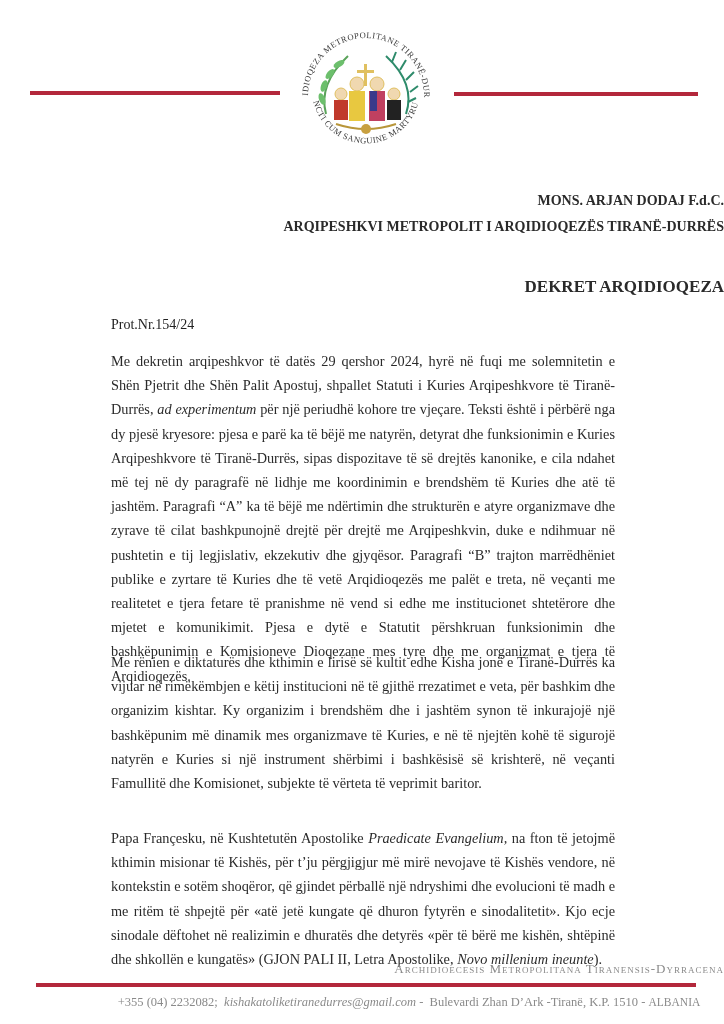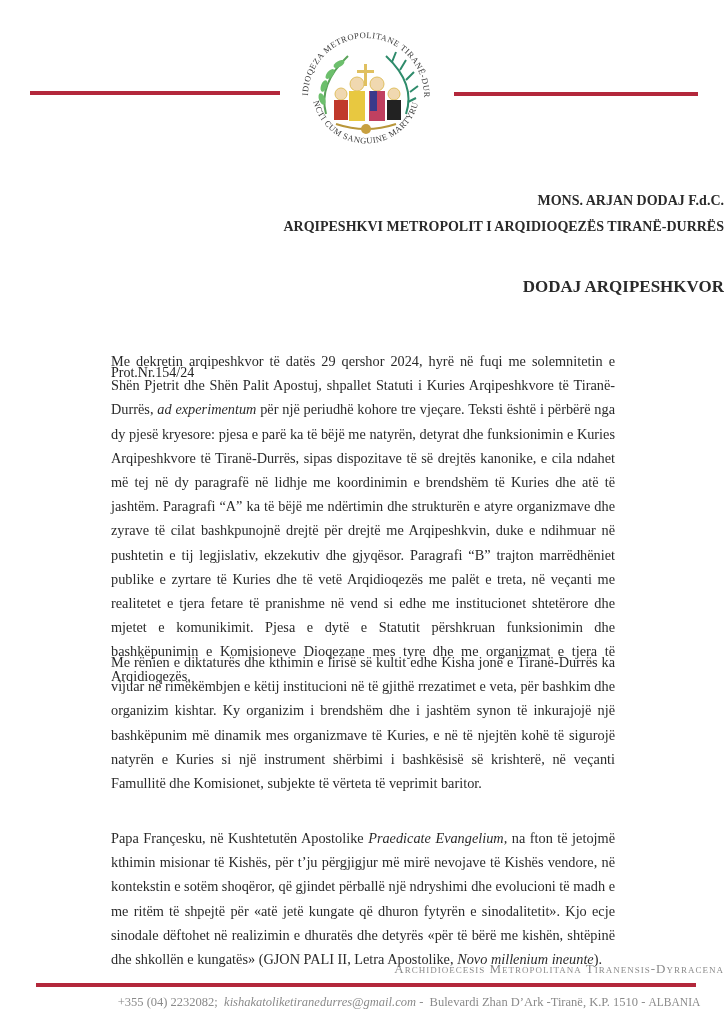--- a/index.html
+++ b/index.html
@@ -18,21 +18,21 @@
     }
 
     .hdr {
       position: absolute; left: 0; width: 724px; text-align: right;
       font-weight: bold; color: #2a2a2a;
     }
     #hdr-name { top: 193px; font-size: 14px; }
     #hdr-title { top: 219px; font-size: 14px; }
     #doc-title { top: 277px; font-size: 17px; }
 
-    #prot { position: absolute; left: 111px; top: 317px; font-size: 14px; margin-top: 48px; }
+    #prot { position: absolute; left: 111px; top: 317px; font-size: 14px; }
 
     .para {
       position: absolute; left: 111px; width: 504px; font-size: 14.3px;
       line-height: 24.2px; text-align: justify; color: #2a2a2a;
     }
     #p1 { top: 349px; }
     #p2 { top: 650px; }
     #p3 { top: 826px; }
     .para em { font-style: italic; }
 
@@ -92,21 +92,21 @@
     <rect x="101" y="96" width="14" height="20" fill="#222"></rect>
   </g>
   <g>
     <path d="M 50 120 Q 80 130 110 120" stroke="#b8963a" stroke-width="2" fill="none"></path>
     <circle cx="80" cy="125" r="5" fill="#c8a040"></circle>
   </g>
 </svg>
 
 <div class="hdr" id="hdr-name">MONS. ARJAN DODAJ F.d.C.</div>
 <div class="hdr" id="hdr-title">ARQIPESHKVI METROPOLIT I ARQIDIOQEZËS TIRANË-DURRËS</div>
-<div class="hdr" id="doc-title">DODAJ ARQIPESHKVOR</div>
+<div class="hdr" id="doc-title">DEKRET ARQIDIOQEZA</div>
 
 <div id="prot">Prot.Nr.154/24</div>
 
 <div class="para" id="p1"><span>Me dekretin arqipeshkvor të datës 29 qershor 2024, hyrë në fuqi me solemnitetin e Shën Pjetrit dhe Shën Palit Apostuj, shpallet Statuti i Kuries Arqipeshkvore të Tiranë-Durrës, </span><em>ad experimentum</em><span> për një periudhë kohore tre vjeçare. Teksti është i përbërë nga dy pjesë kryesore: pjesa e parë ka të bëjë me natyrën, detyrat dhe funksionimin e Kuries Arqipeshkvore të Tiranë-Durrës, sipas dispozitave të së drejtës kanonike, e cila ndahet më tej në dy paragrafë në lidhje me koordinimin e brendshëm të Kuries dhe atë të jashtëm. Paragrafi “A” ka të bëjë me ndërtimin dhe strukturën e atyre organizmave dhe zyrave të cilat bashkpunojnë drejtë për drejtë me Arqipeshkvin, duke e ndihmuar në pushtetin e tij legjislativ, ekzekutiv dhe gjyqësor. Paragrafi “B” trajton marrëdhëniet publike e zyrtare të Kuries dhe të vetë Arqidioqezës me palët e treta, në veçanti me realitetet e tjera fetare të pranishme në vend si edhe me institucionet shtetërore dhe mjetet e komunikimit. Pjesa e dytë e Statutit përshkruan funksionimin dhe bashkëpunimin e Komisioneve Dioqezane mes tyre dhe me organizmat e tjera të Arqidioqezës.</span></div>
 
 <div class="para" id="p2">Me rënien e diktaturës dhe kthimin e lirisë së kultit edhe Kisha jonë e Tiranë-Durrës ka vijuar në rimëkëmbjen e këtij institucioni në të gjithë rrezatimet e veta, për bashkim dhe organizim kishtar. Ky organizim i brendshëm dhe i jashtëm synon të inkurajojë një bashkëpunim më dinamik mes organizmave të Kuries, e në të njejtën kohë të sigurojë natyrën e Kuries si një instrument shërbimi i bashkësisë së krishterë, në veçanti Famullitë dhe Komisionet, subjekte të vërteta të veprimit baritor.</div>
 
 <div class="para" id="p3"><span>Papa Françesku, në Kushtetutën Apostolike </span><em>Praedicate Evangelium,</em><span> na fton të jetojmë kthimin misionar të Kishës, për t’ju përgjigjur më mirë nevojave të Kishës vendore, në kontekstin e sotëm shoqëror, që gjindet përballë një ndryshimi dhe evolucioni të madh e me ritëm të shpejtë për «atë jetë kungate që dhuron fytyrën e sinodalitetit». Kjo ecje sinodale dëftohet në realizimin e dhuratës dhe detyrës «për të bërë me kishën, shtëpinë dhe shkollën e kungatës» (GJON PALI II, Letra Apostolike, </span><em>Novo millenium ineunte</em><span>).</span></div>
 
 <div id="footer-latin">Archidioecesis Metropolitana Tiranensis-Dyrracena</div>

